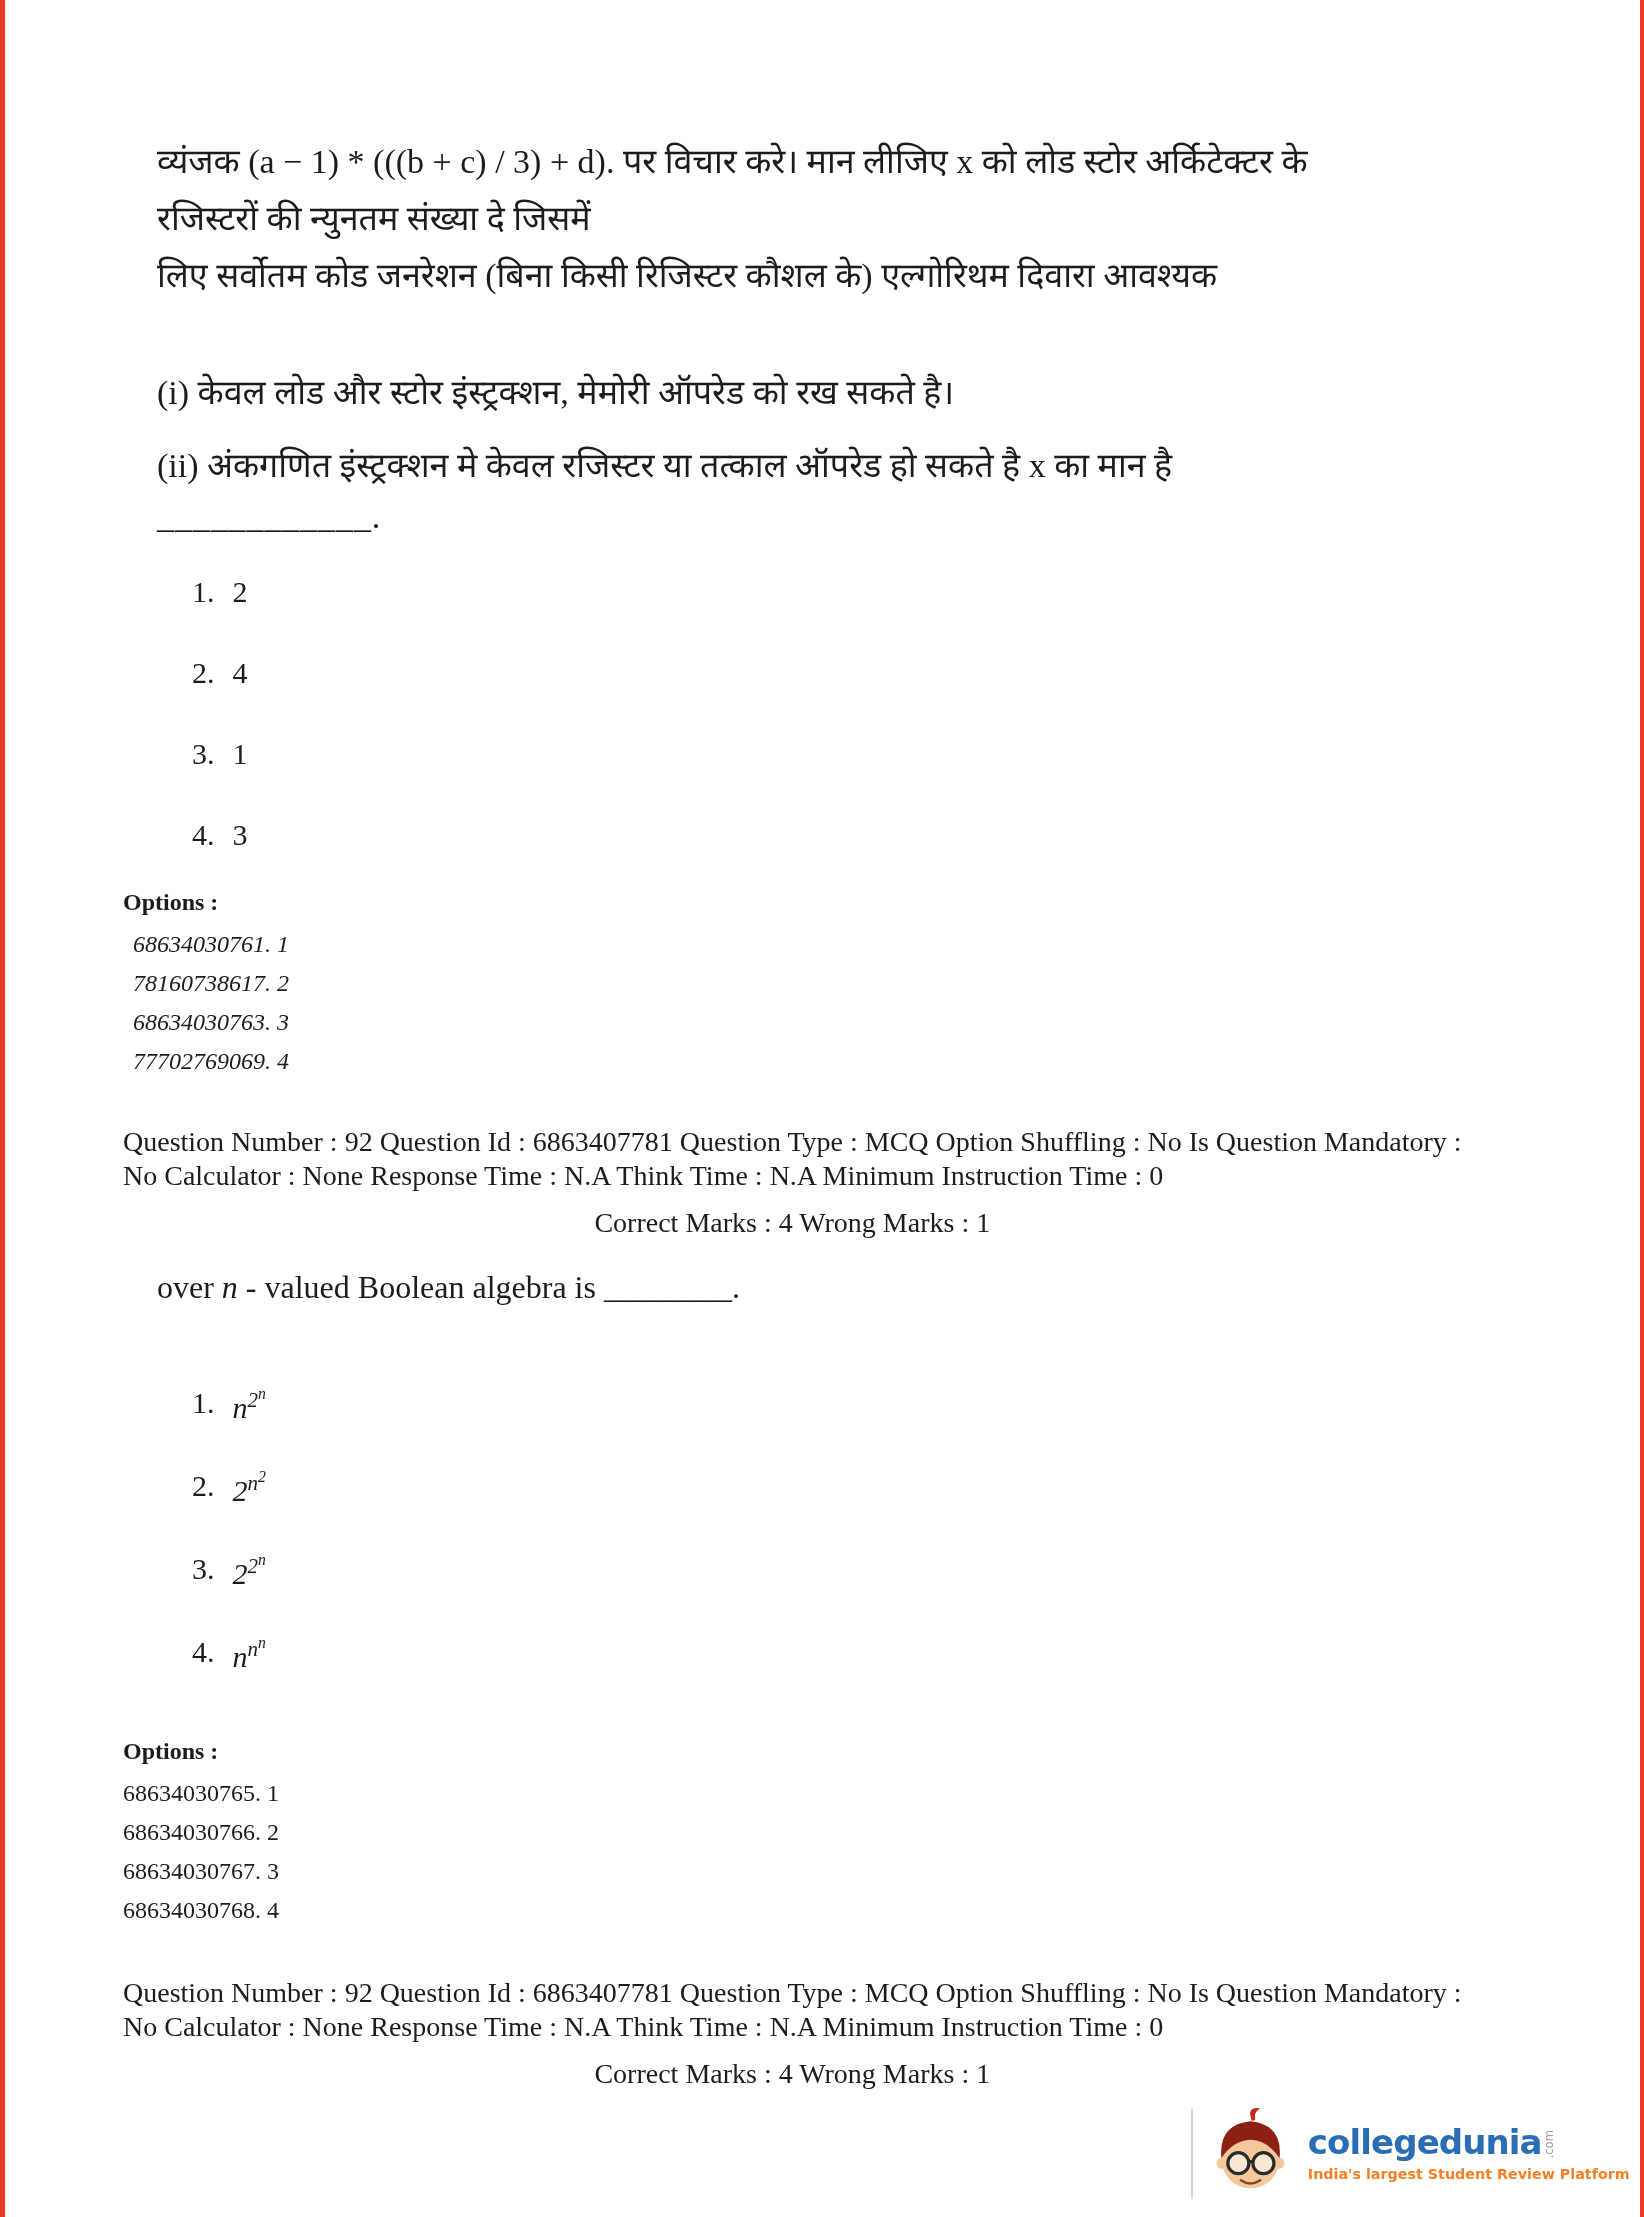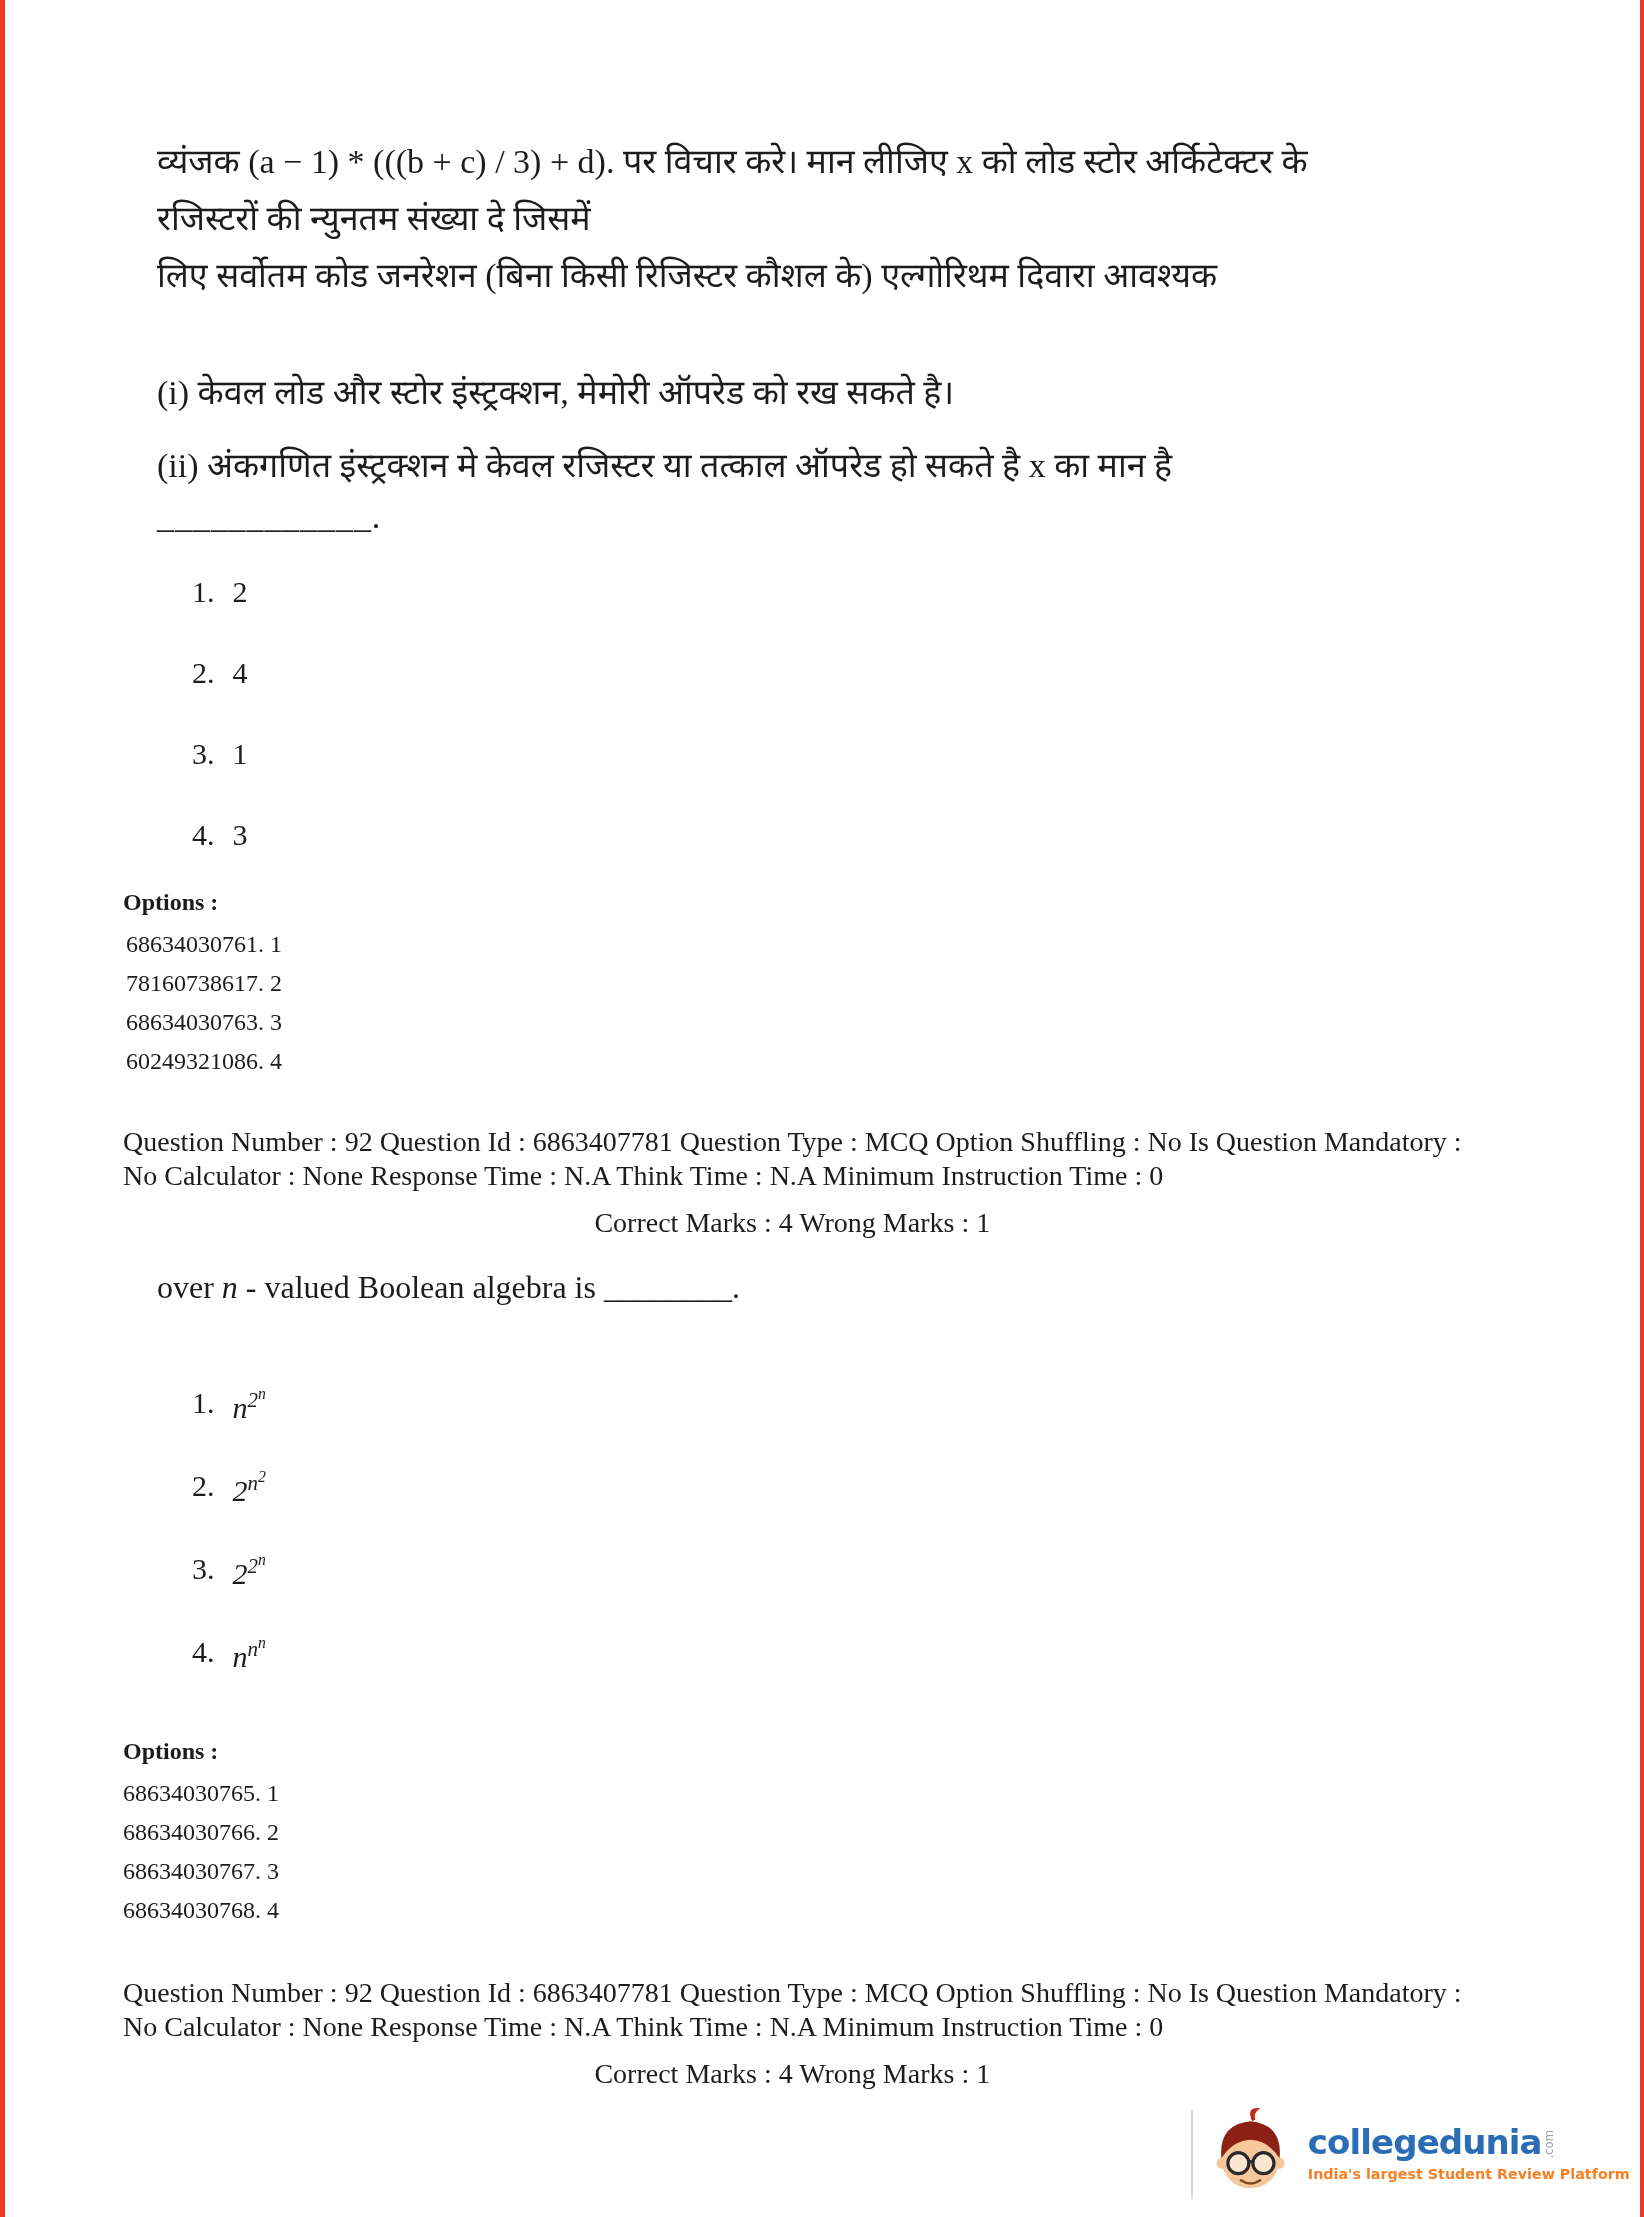--- a/index.html
+++ b/index.html
@@ -88,25 +88,25 @@
       <span class="choice-number">3.</span>
       <span class="choice-text">1</span>
     </div>
     <div class="choice-row">
       <span class="choice-number">4.</span>
       <span class="choice-text">3</span>
     </div>
   </div>
 
   <div class="abs options-label" style="top:889px; left:123px;">Options :</div>
-  <div class="abs option-ids" style="top:925px; left:126px;">
+  <div class="abs option-ids" style="top:925px; left:133px;font-style:italic;">
     <div>68634030761. 1</div>
     <div>78160738617. 2</div>
     <div>68634030763. 3</div>
-    <div>60249321086. 4</div>
+    <div>77702769069. 4</div>
   </div>
 
   <div class="abs meta" style="top:1125px; left:123px;">
     <div>Question Number : 92 Question Id : 6863407781 Question Type : MCQ Option Shuffling : No Is Question Mandatory :</div>
     <div>No Calculator : None Response Time : N.A Think Time : N.A Minimum Instruction Time : 0</div>
     <div class="line3">Correct Marks : 4 Wrong Marks : 1</div>
   </div>
 
   <div class="abs eng" style="top:1263px; left:157px;">
     <div><span>over </span><span class="var">n</span><span> - valued Boolean algebra is ________.</span></div>

